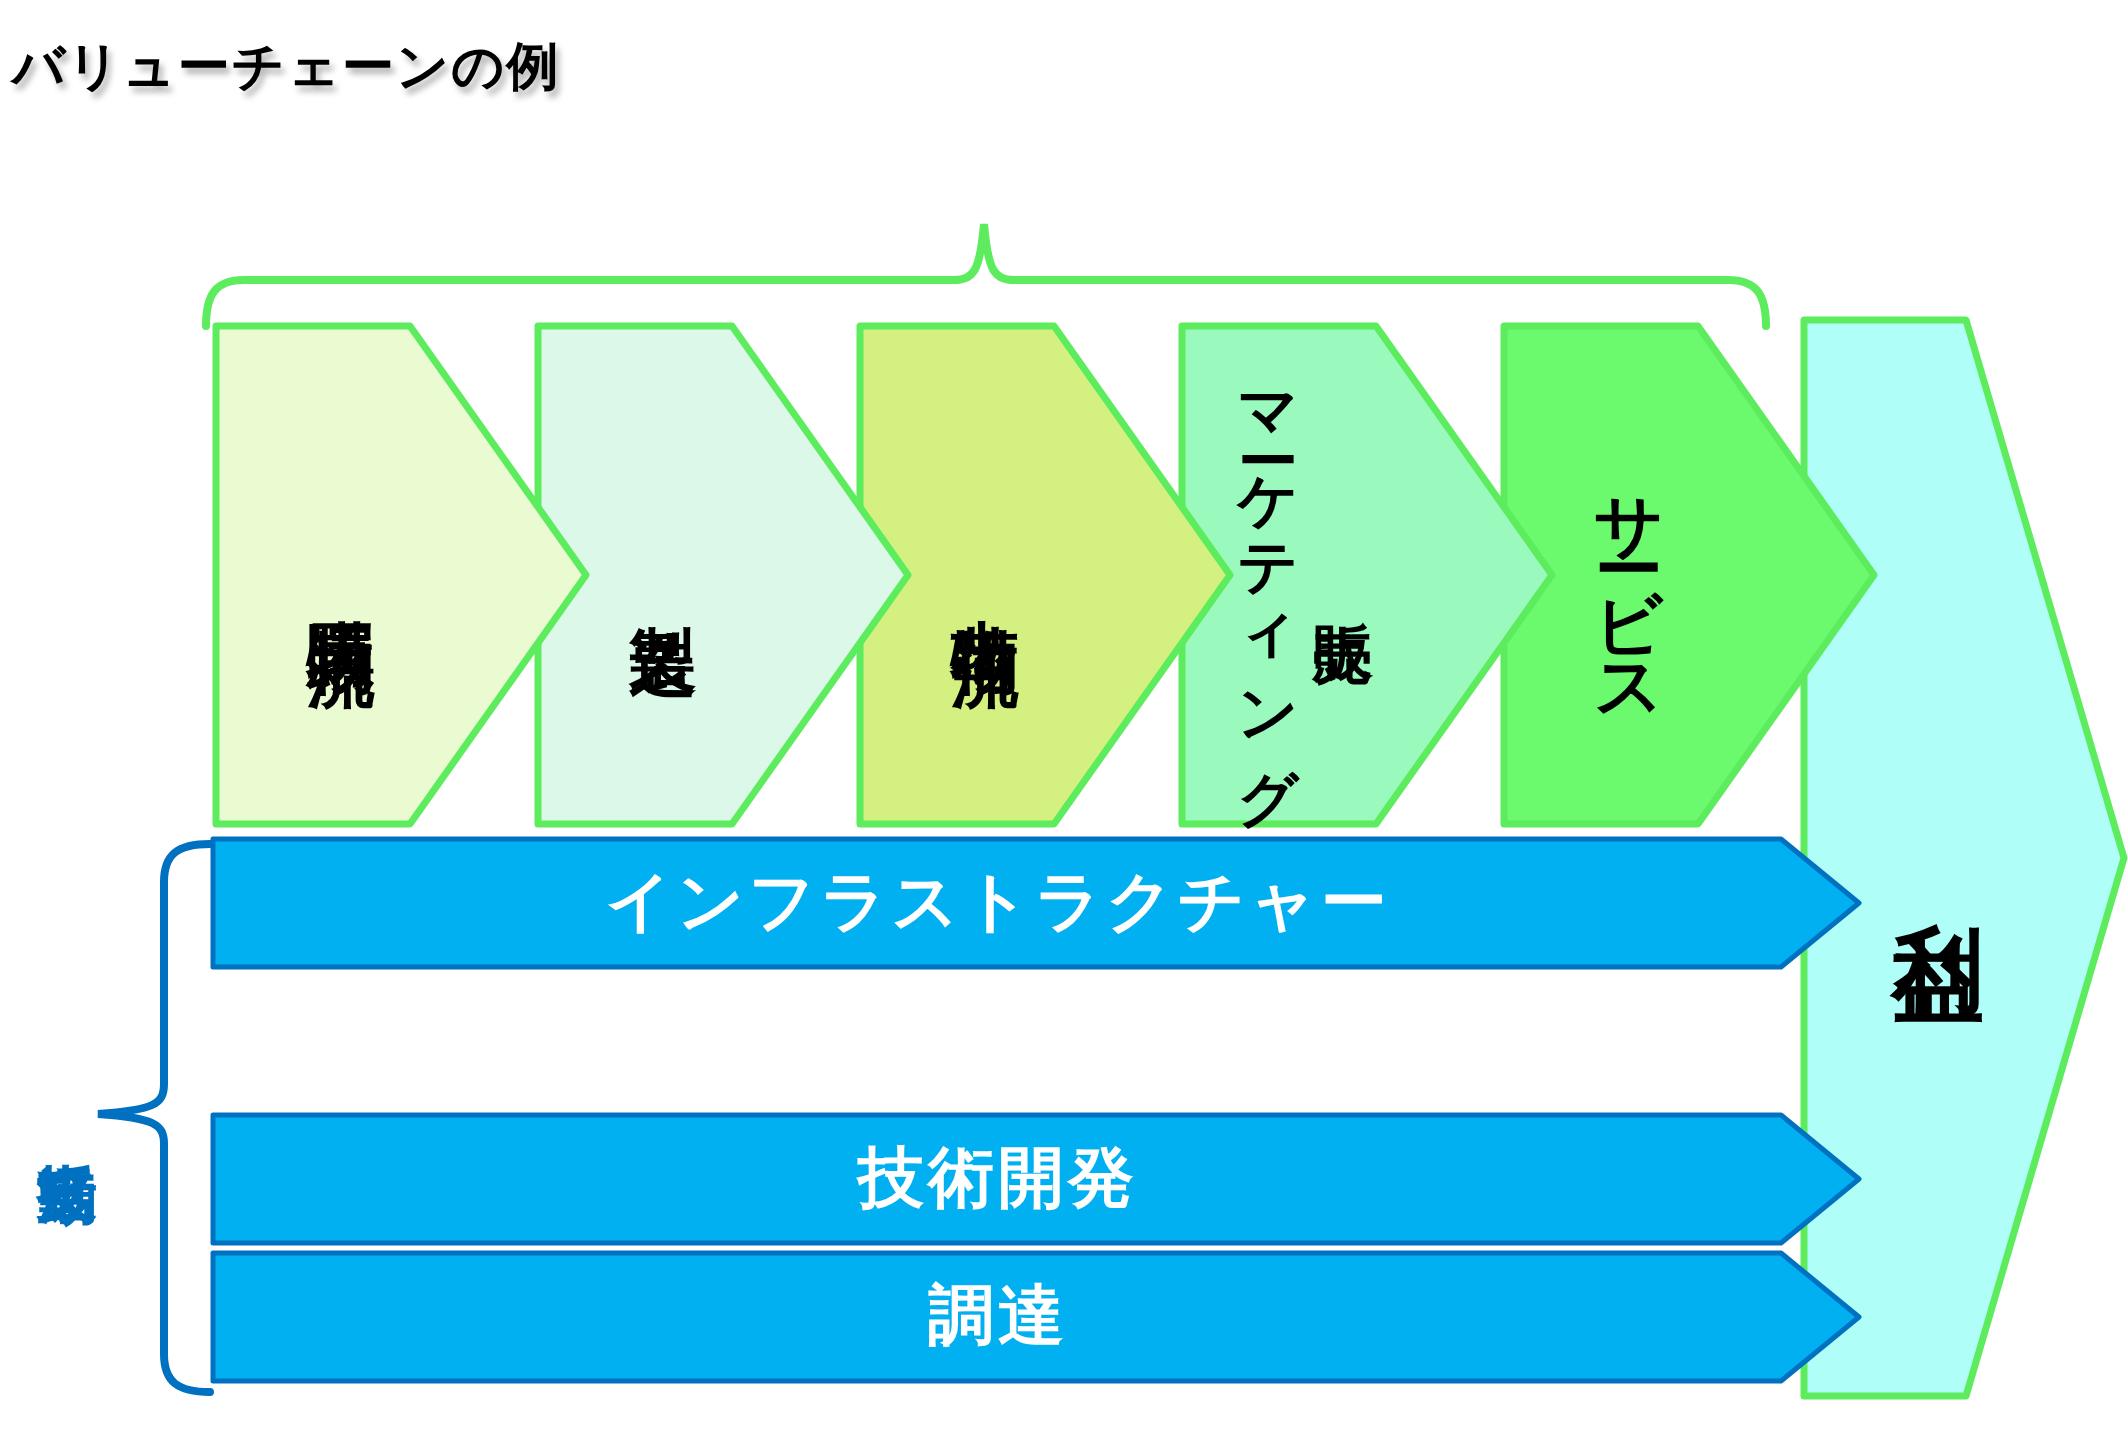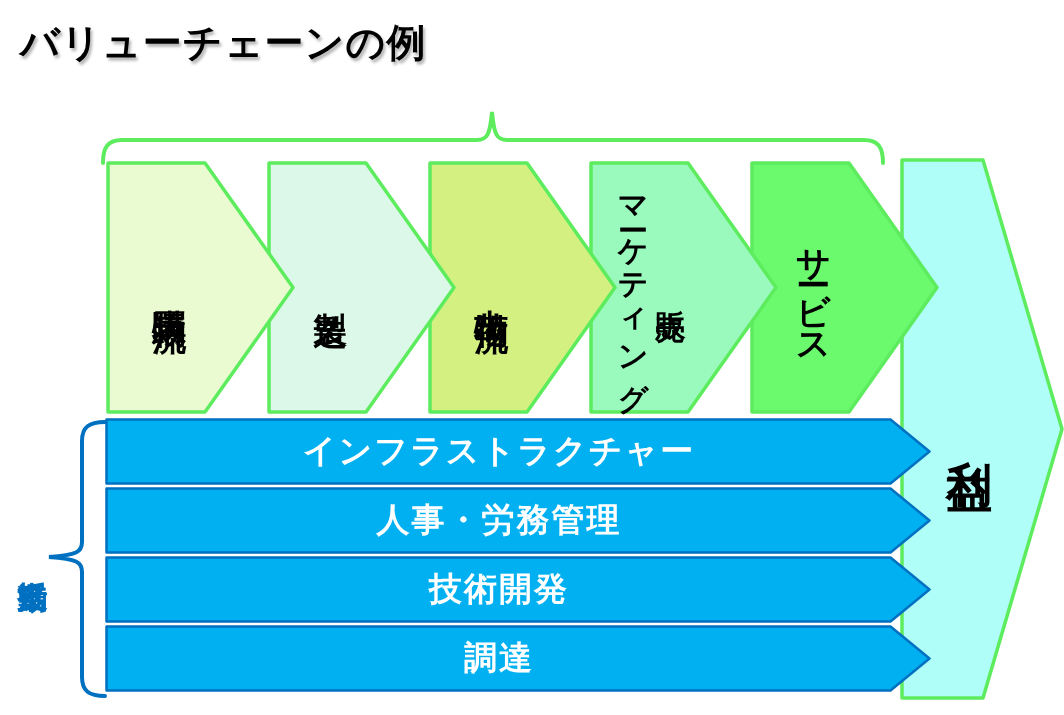--- a/index.html
+++ b/index.html
@@ -7,22 +7,22 @@
     --blue-fill: #00B0F0;
     --blue-border: #0070C0;
   }
   html,body{margin:0;padding:0;background:#ffffff;}
   .canvas{
     position:relative; width:1064px; height:715px; overflow:hidden;
     font-family:"Liberation Sans","DejaVu Sans",sans-serif;
     background:#ffffff;
   }
   .title{
-    position:absolute; left:20px; top:16px; margin:0;
-    font-size:39px; font-weight:bold; color:#000;
+    position:absolute; left:6px; top:16px; margin:0;
+    font-size:26px; font-weight:bold; color:#000;
     letter-spacing:1px;
     text-shadow:2px 3px 3px rgba(0,0,0,0.30);
     white-space:nowrap;
   }
   .primary-label{
     position:absolute; left:446px; top:62px;
     font-size:31px; font-weight:bold; letter-spacing:3px;
     color:var(--green); white-space:nowrap;
   }
   .support-label{
@@ -145,26 +145,20 @@
     </div>
   </div>
 
   <div class="bar bar1">
     <svg width="826" height="67" viewBox="-1.5 -1.5 826 67">
       <polygon class="poly" points="0,0 784,0 823,32 784,64 0,64" fill="#00B0F0"></polygon>
     </svg>
     <div class="bar-label">インフラストラクチャー</div>
   </div>
 
-  <div class="bar bar2">
-    <svg width="826" height="67" viewBox="-1.5 -1.5 826 67">
-      <polygon class="poly" points="0,0 784,0 823,32 784,64 0,64" fill="#00B0F0"></polygon>
-    </svg>
-    <div class="bar-label">人事・労務管理</div>
-  </div>
 
   <div class="bar bar3">
     <svg width="826" height="67" viewBox="-1.5 -1.5 826 67">
       <polygon class="poly" points="0,0 784,0 823,32 784,64 0,64" fill="#00B0F0"></polygon>
     </svg>
     <div class="bar-label">技術開発</div>
   </div>
 
   <div class="bar bar4">
     <svg width="826" height="67" viewBox="-1.5 -1.5 826 67">

